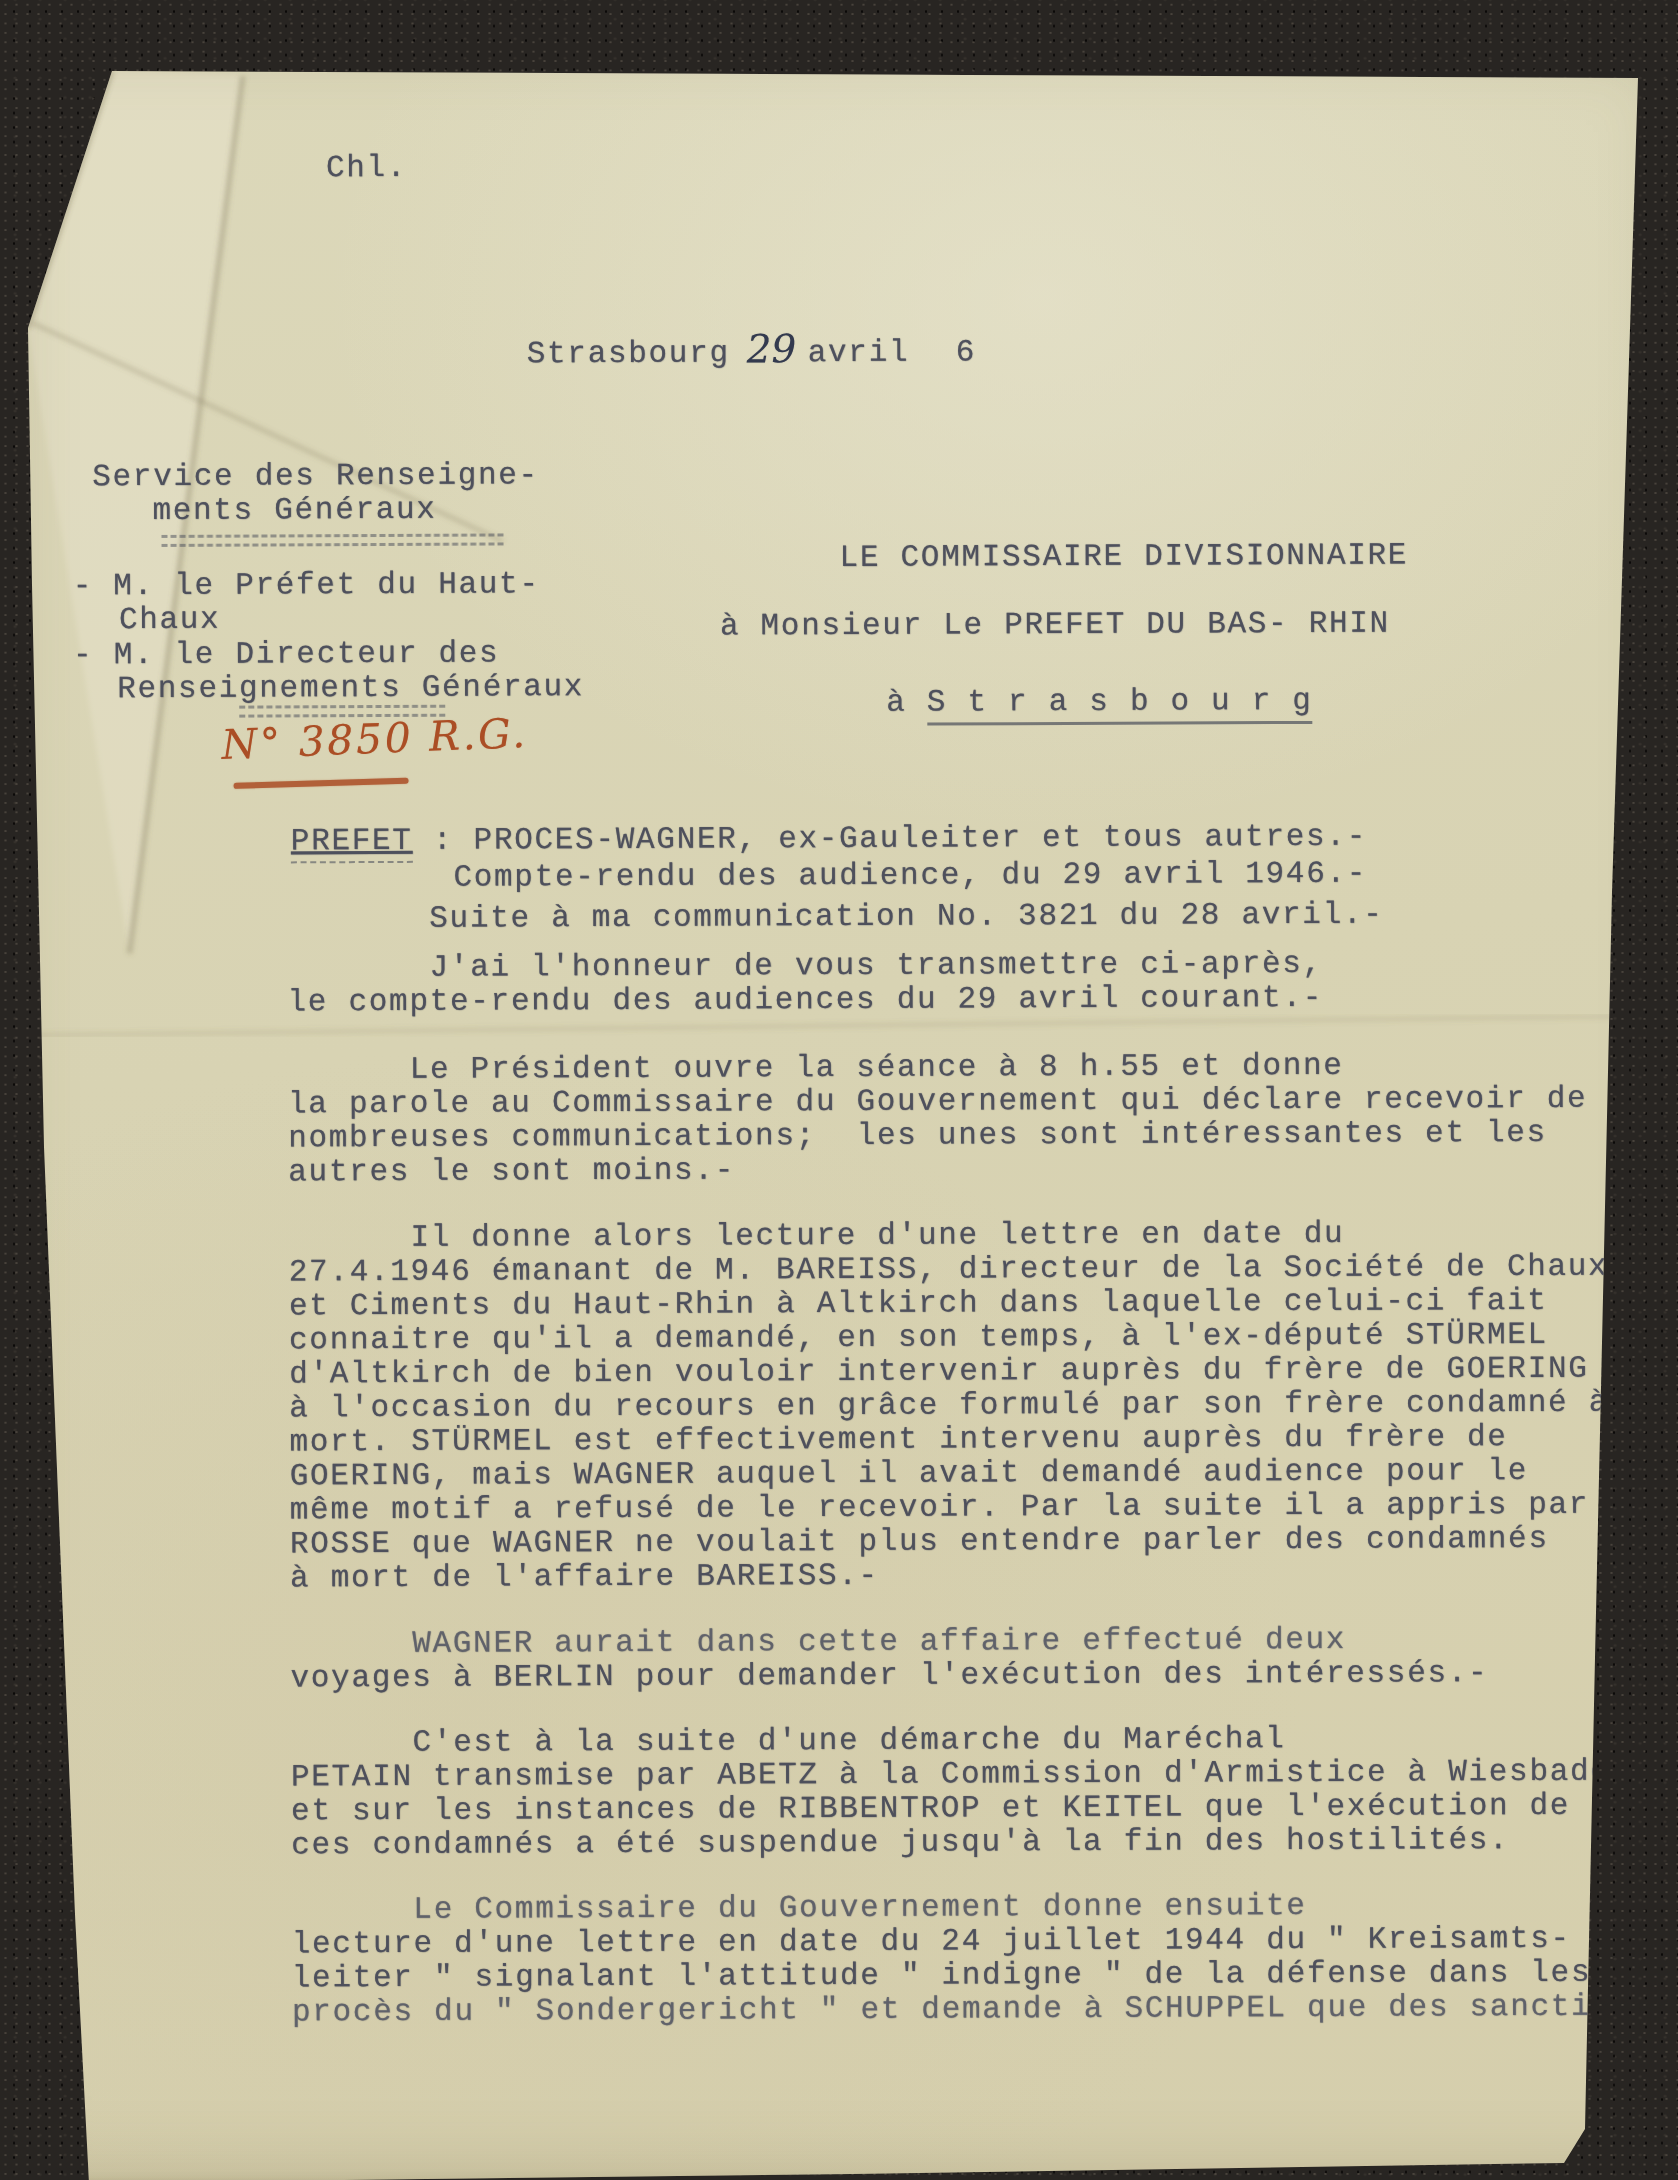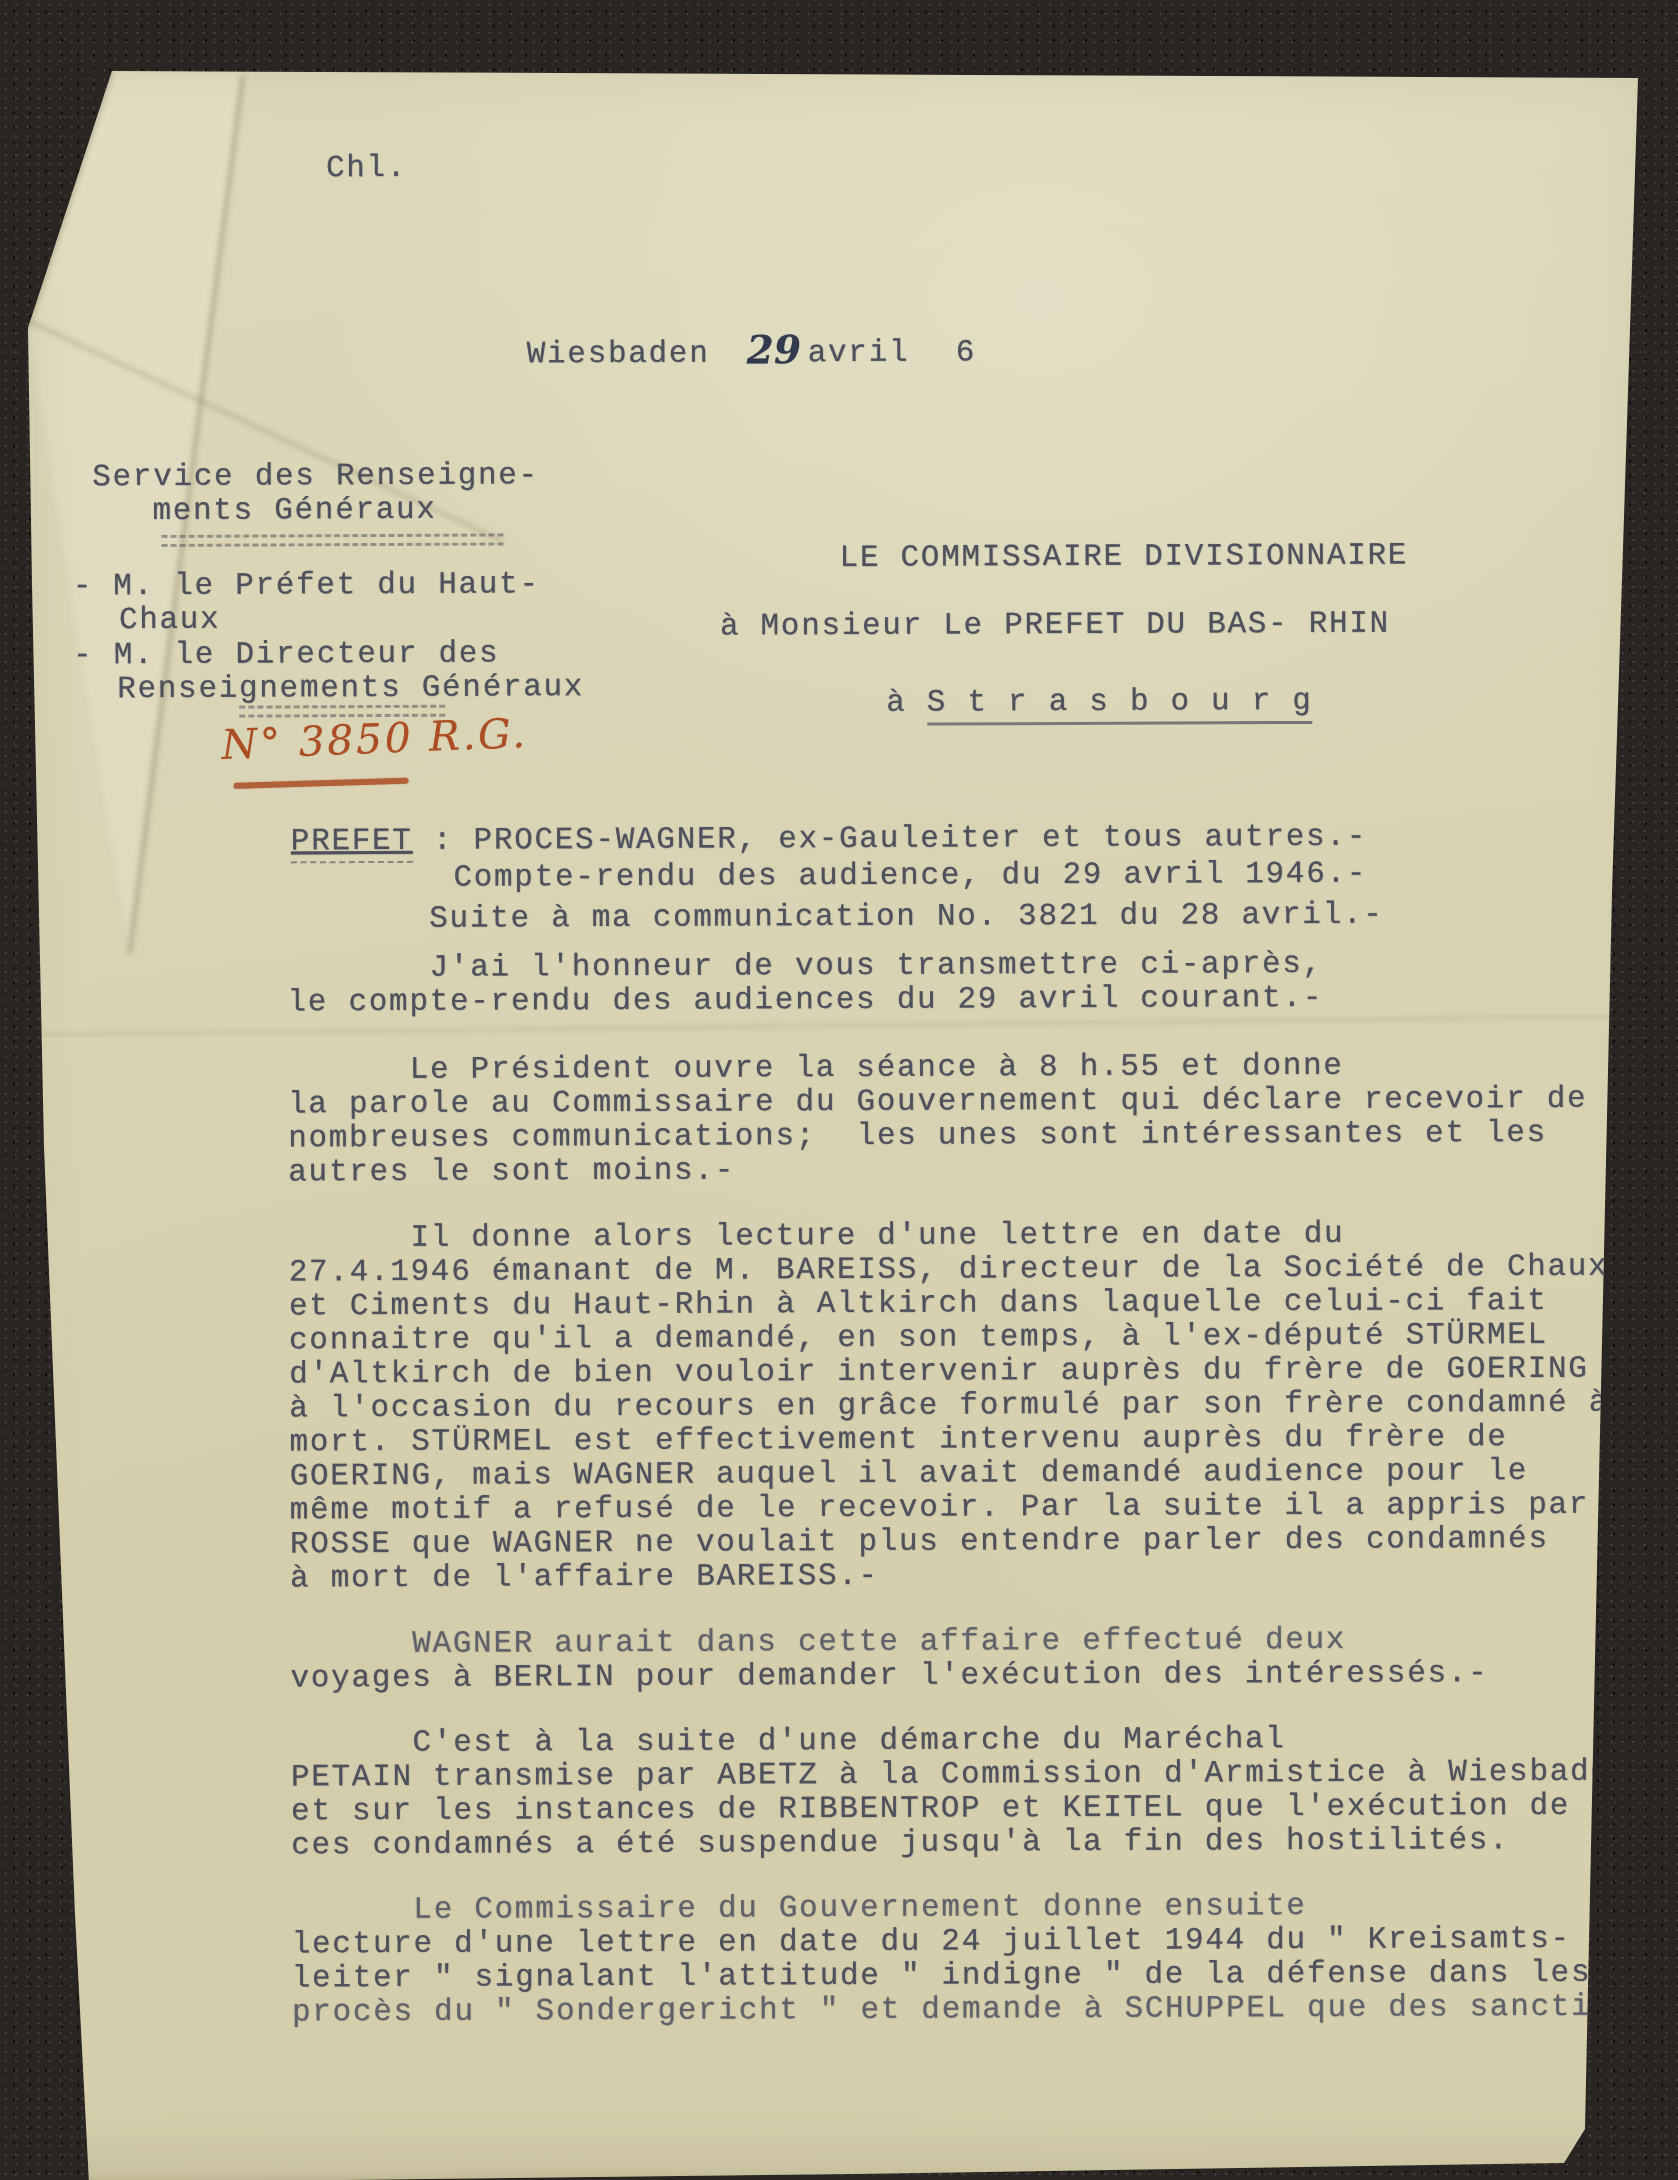--- a/index.html
+++ b/index.html
@@ -23,21 +23,21 @@
   .paper::after{content:"";position:absolute;inset:0;pointer-events:none;
     box-shadow:inset 0 0 77px rgba(110,98,60,0.28), inset 0 0 8.5px rgba(110,98,60,0.22);}
   .creases{position:absolute;left:0;top:0;pointer-events:none;}
   .content{position:absolute;inset:0;transform:rotate(-0.25deg);}
   .abs{position:absolute;}
   .typed{font-family:"Liberation Mono", monospace;font-size:31px;line-height:34px;
     letter-spacing:1.7px;color:rgba(70,73,87,0.84);white-space:pre;
     text-shadow:0 0 0.9px rgba(70,73,87,0.55), 0.5px 0.5px 0.8px rgba(70,73,87,0.3);}
   .faint{color:rgba(82,86,100,0.62);}
   .hand{font-family:"DejaVu Serif", serif;font-style:italic;color:#333a4e;
-    text-shadow:0 0 0.9px rgba(51,58,78,0.4);font-weight:bold;}
+    text-shadow:0 0 0.9px rgba(51,58,78,0.4);}
   .hand-red{font-family:"DejaVu Serif", serif;font-style:italic;color:#ab4e25;
     text-shadow:0 0 0.9px rgba(171,78,37,0.45);}
   .rule-double{border-top:3.4px dashed rgba(70,73,87,0.5);
     border-bottom:3.4px dashed rgba(70,73,87,0.5);height:6px;filter:blur(0.3px);}
   .city-underlined{border-bottom:3.4px solid rgba(70,73,87,0.68);padding-bottom:3.4px;}
   .objet-label{text-decoration:underline;text-decoration-thickness:2.6px;
     border-bottom:2.6px dashed rgba(70,73,87,0.55);padding-bottom:2.6px;}
   .red-underline{background:#ab4c24;height:6px;border-radius:3.4px;opacity:0.85;
     transform:rotate(-1.5deg);box-shadow:0 0 1.7px rgba(171,76,36,0.5);}
   .para{margin:0;}
@@ -62,21 +62,21 @@
       <path d="M38,332 L590,588" stroke="rgba(118,108,76,0.26)" stroke-width="5" fill="none" filter="url(#b)"></path>
       <path d="M33,338 L132,36" stroke="rgba(95,86,58,0.45)" stroke-width="3" fill="none" filter="url(#b)"></path>
       <path d="M30,1168 L1905,1146" stroke="rgba(118,108,76,0.15)" stroke-width="5" fill="none" filter="url(#b)"></path>
     </svg>
 
     <div class="content">
 
       <div class="typed abs" style="left:330px;top:109px;">Chl.</div>
 
       <div>
-        <span class="typed abs" style="left:530px;top:296px;">Wiesbaden</span>
+        <span class="typed abs" style="left:530px;top:296px;">Strasbourg</span>
         <span class="hand abs" style="left:750px;top:286px;font-size:39px;">29</span>
         <span class="typed abs" style="left:811px;top:296px;text-align:center;">avril</span>
         <span class="typed abs" style="left:959px;top:296px;">6</span>
       </div>
 
       <div>
         <div class="typed abs" style="left:95px;top:417px;">Service des Renseigne-</div>
         <div class="typed abs" style="left:155px;top:451px;">ments Généraux</div>
         <div class="rule-double abs" style="left:164px;top:492px;width:342px;"></div>
       </div>

